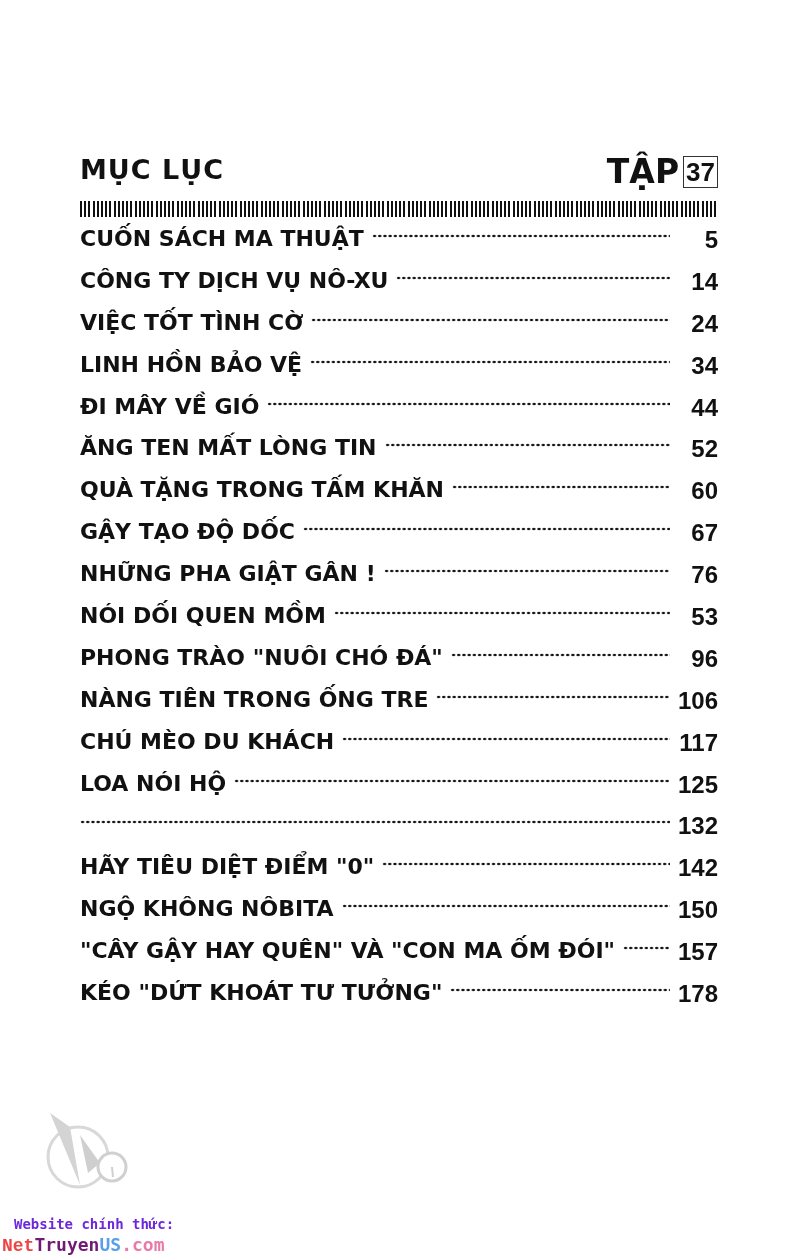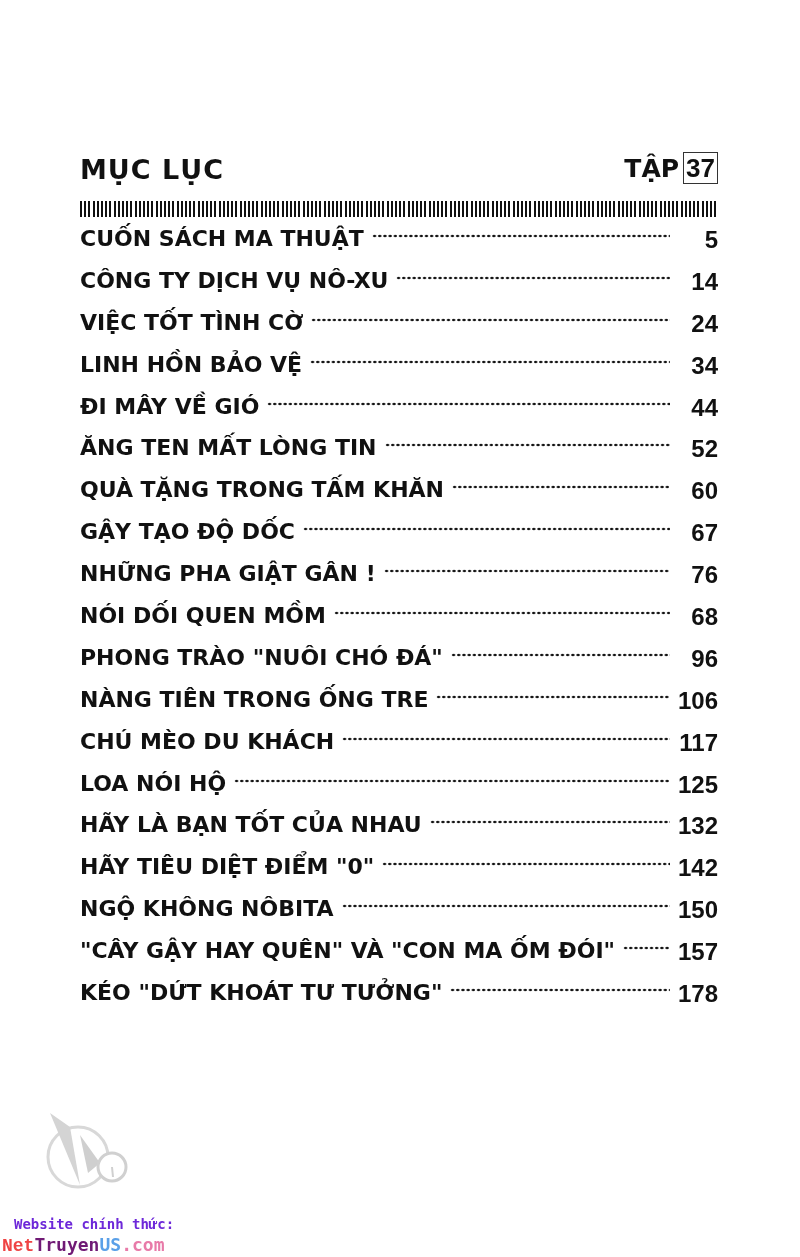--- a/index.html
+++ b/index.html
@@ -10,21 +10,21 @@
   .header {
     position: absolute; left: 80px; top: 152px; width: 638px; height: 40px;
   }
   .title {
     position: absolute; left: 0; top: 2px; font-size: 27px; font-weight: bold; letter-spacing: 1px;
     font-family: "DejaVu Sans", sans-serif; color: #111;
   }
   .volume {
     position: absolute; right: 0; top: 0; display: flex; align-items: center;
   }
-  .volume-label { font-size: 25px; font-weight: bold; font-family: "DejaVu Sans", sans-serif; margin-right: 4px; }
+  .volume-label { font-size: 33px; font-weight: bold; font-family: "DejaVu Sans", sans-serif; margin-right: 4px; }
   .volume-number {
     font-family: "Liberation Sans", sans-serif; font-size: 26px; font-weight: bold;
     border: 1.5px solid #333; padding: 0 2px; line-height: 30px;
   }
   .rule {
     position: absolute; left: 80px; top: 201px; width: 638px; height: 16px;
     background: repeating-linear-gradient(90deg, #111 0px, #111 2px, #fff 2px, #fff 4.2px);
   }
   .toc { position: absolute; left: 80px; top: 226px; width: 638px; }
   .row {
@@ -108,21 +108,21 @@
       <span class="row-page">67</span>
     </div>
     <div class="row">
       <span class="row-title">NHỮNG PHA GIẬT GÂN !</span>
       <span class="leader"></span>
       <span class="row-page">76</span>
     </div>
     <div class="row">
       <span class="row-title">NÓI DỐI QUEN MỒM</span>
       <span class="leader"></span>
-      <span class="row-page">68</span>
+      <span class="row-page">53</span>
     </div>
     <div class="row">
       <span class="row-title">PHONG TRÀO "NUÔI CHÓ ĐÁ"</span>
       <span class="leader"></span>
       <span class="row-page">96</span>
     </div>
     <div class="row">
       <span class="row-title">NÀNG TIÊN TRONG ỐNG TRE</span>
       <span class="leader"></span>
       <span class="row-page">106</span>
@@ -131,21 +131,20 @@
       <span class="row-title">CHÚ MÈO DU KHÁCH</span>
       <span class="leader"></span>
       <span class="row-page">117</span>
     </div>
     <div class="row">
       <span class="row-title">LOA NÓI HỘ</span>
       <span class="leader"></span>
       <span class="row-page">125</span>
     </div>
     <div class="row">
-      <span class="row-title">HÃY LÀ BẠN TỐT CỦA NHAU</span>
       <span class="leader"></span>
       <span class="row-page">132</span>
     </div>
     <div class="row">
       <span class="row-title">HÃY TIÊU DIỆT ĐIỂM "0"</span>
       <span class="leader"></span>
       <span class="row-page">142</span>
     </div>
     <div class="row">
       <span class="row-title">NGỘ KHÔNG NÔBITA</span>

